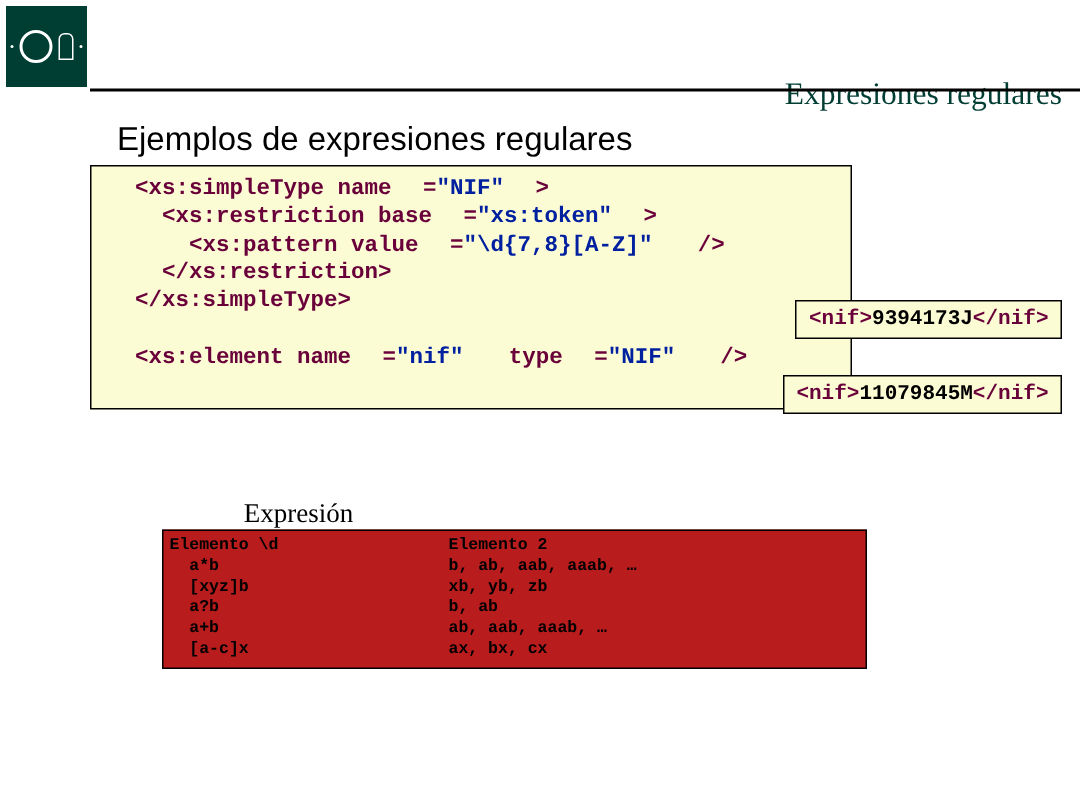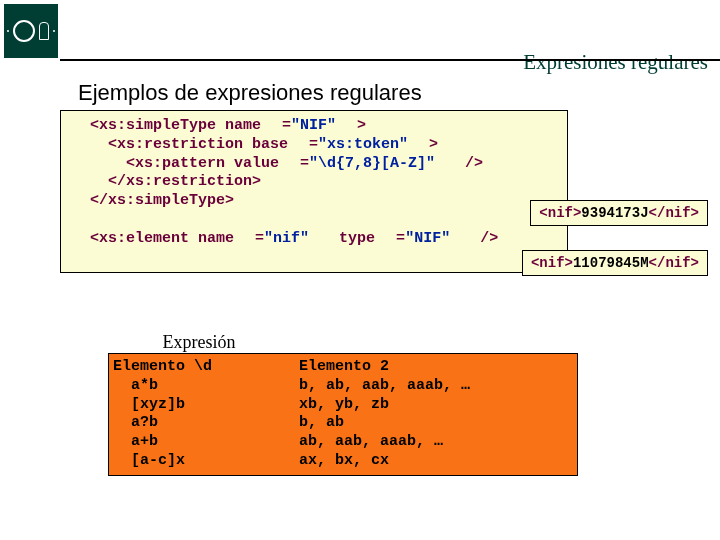--- a/index.html
+++ b/index.html
@@ -107,25 +107,25 @@
   .thead .c1 {
     width: 182px;
     text-align: center;
   }
   .thead .c2 {
     width: 286px;
     text-align: center;
   }
   .tbody {
     display: flex;
-    background: #f97316;
+    background: #b91c1c;
     border: 1px solid #000;
     font-family: "Courier New", monospace;
     font-weight: bold;
-    font-size: 15px;
+    font-size: 11px;
     line-height: 1.25;
     padding: 4px 0;
   }
   .tbody .c1 {
     width: 178px;
     padding-left: 4px;
     white-space: pre;
   }
   .tbody .c2 {
     width: 278px;

